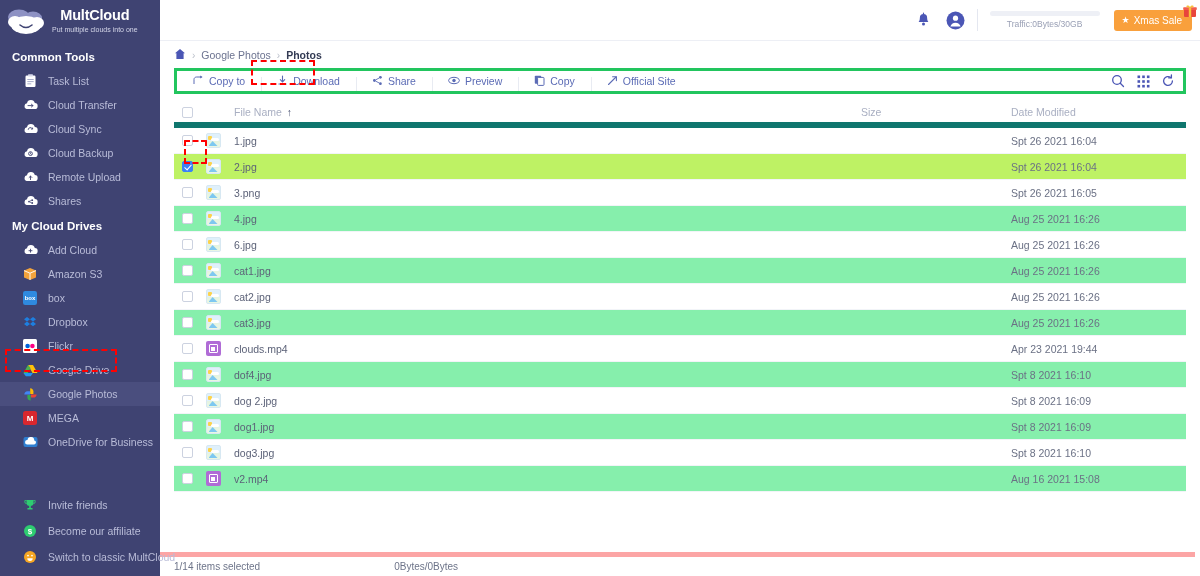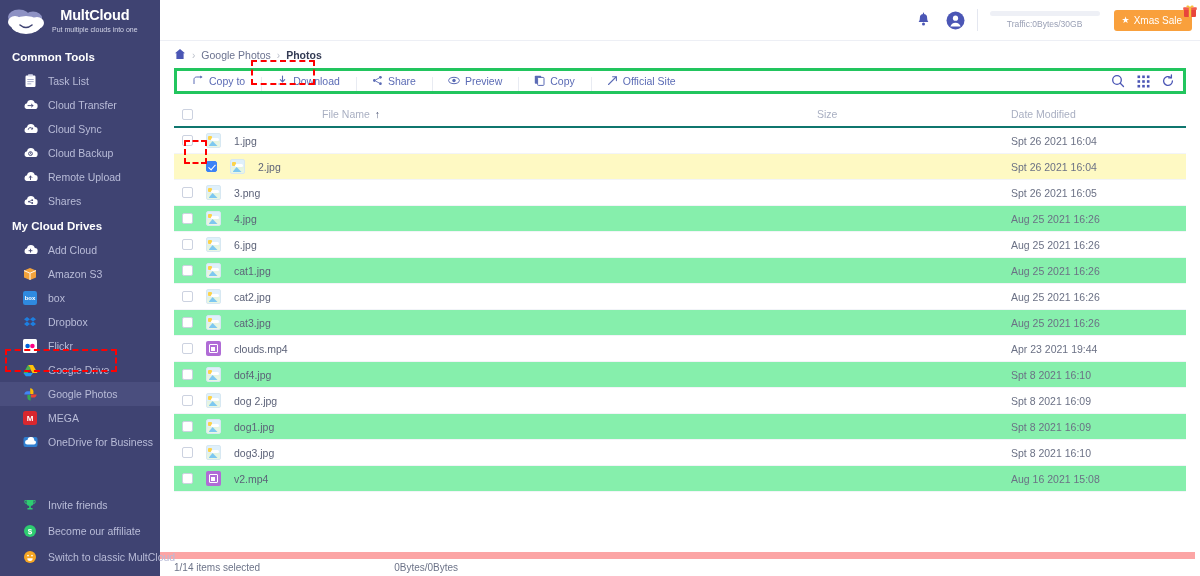--- a/index.html
+++ b/index.html
@@ -102,32 +102,32 @@
     gap: 11px; padding-right: 8px;
   }
   .tb-ico { width: 14px; height: 14px; display: flex; align-items: center; justify-content: center; }
 
   
   .table-wrap { margin: 8px 14px 0 14px; flex: 1; overflow: hidden; }
   .thead, .trow {
     display: flex; align-items: center;
     height: 26px; font-size: 10.5px;
   }
-  .thead { color: #a9afc2; border-bottom: 2px solid #0f766e; gap: 44px; }
+  .thead { color: #a9afc2; border-bottom: 6px solid #0f766e; }
   .c-check { width: 26px; flex: 0 0 26px; display: flex; align-items: center; justify-content: center; }
   .c-icon  { width: 26px; flex: 0 0 26px; display: flex; align-items: center; justify-content: center; }
   .c-name  { flex: 1; padding-left: 8px; color: #5c6278; }
   .c-size  { width: 150px; flex: 0 0 150px; color: #5c6278; }
   .c-date  { width: 175px; flex: 0 0 175px; color: #6b7185; }
   .thead .c-name, .thead .c-size, .thead .c-date { color: #a9afc2; }
   .sort-arrow { color: #4a5273; font-weight: bold; margin-left: 5px; }
 
   .trow { border-bottom: 1px solid #f2f4f8; }
   .trow.odd { background: #86efac; }
-  .trow.sel { background: #fef9c3; padding-left: 24px; }
+  .trow.sel { background: #bef264; }
 
   .cb {
     width: 11px; height: 11px; border: 1px solid #ccd2e0;
     border-radius: 2px; background: #fff;
   }
   .cb.checked {
     background: #3b82f6; border-color: #3b82f6;
     position: relative;
   }
   .cb.checked::after {
@@ -165,21 +165,21 @@
   .thumb-vid .inner {
     position: absolute; left: 3px; top: 3px; right: 3px; bottom: 3px;
     border: 1.5px solid #fff; border-radius: 1px;
   }
   .thumb-vid .dot {
     position: absolute; left: 5.5px; top: 5.5px;
     width: 4px; height: 4px; background: #fff;
   }
 
   .statusbar {
-    height: 24px; border-top: 7px solid #fca5a5;
+    height: 24px; border-top: 5px solid #fca5a5;
     display: flex; align-items: center;
     font-size: 10px; color: #6d7489; background: #fff;
   }
   .sb-cell { padding-left: 14px; }
   .sb-cell.b { margin-left: 120px; }
 
   
   .redbox {
     position: absolute; border: 2px dashed #f00;
     pointer-events: none; z-index: 50; border-radius: 1px;

